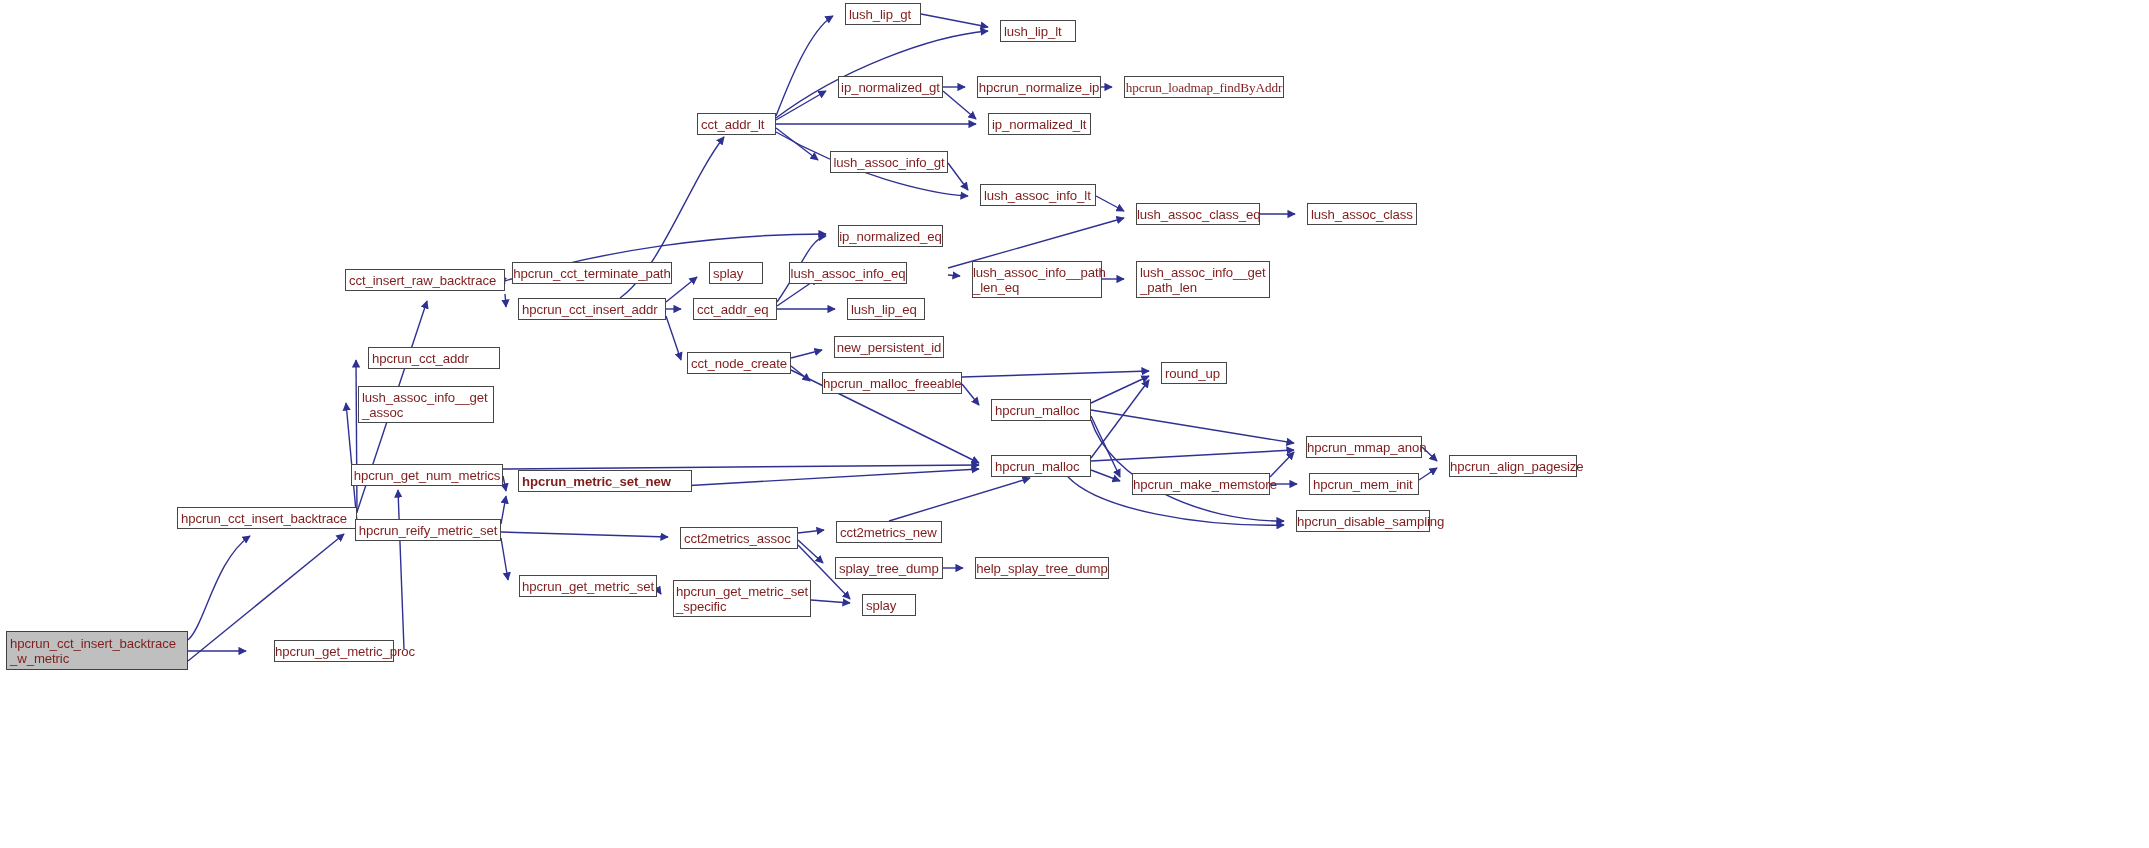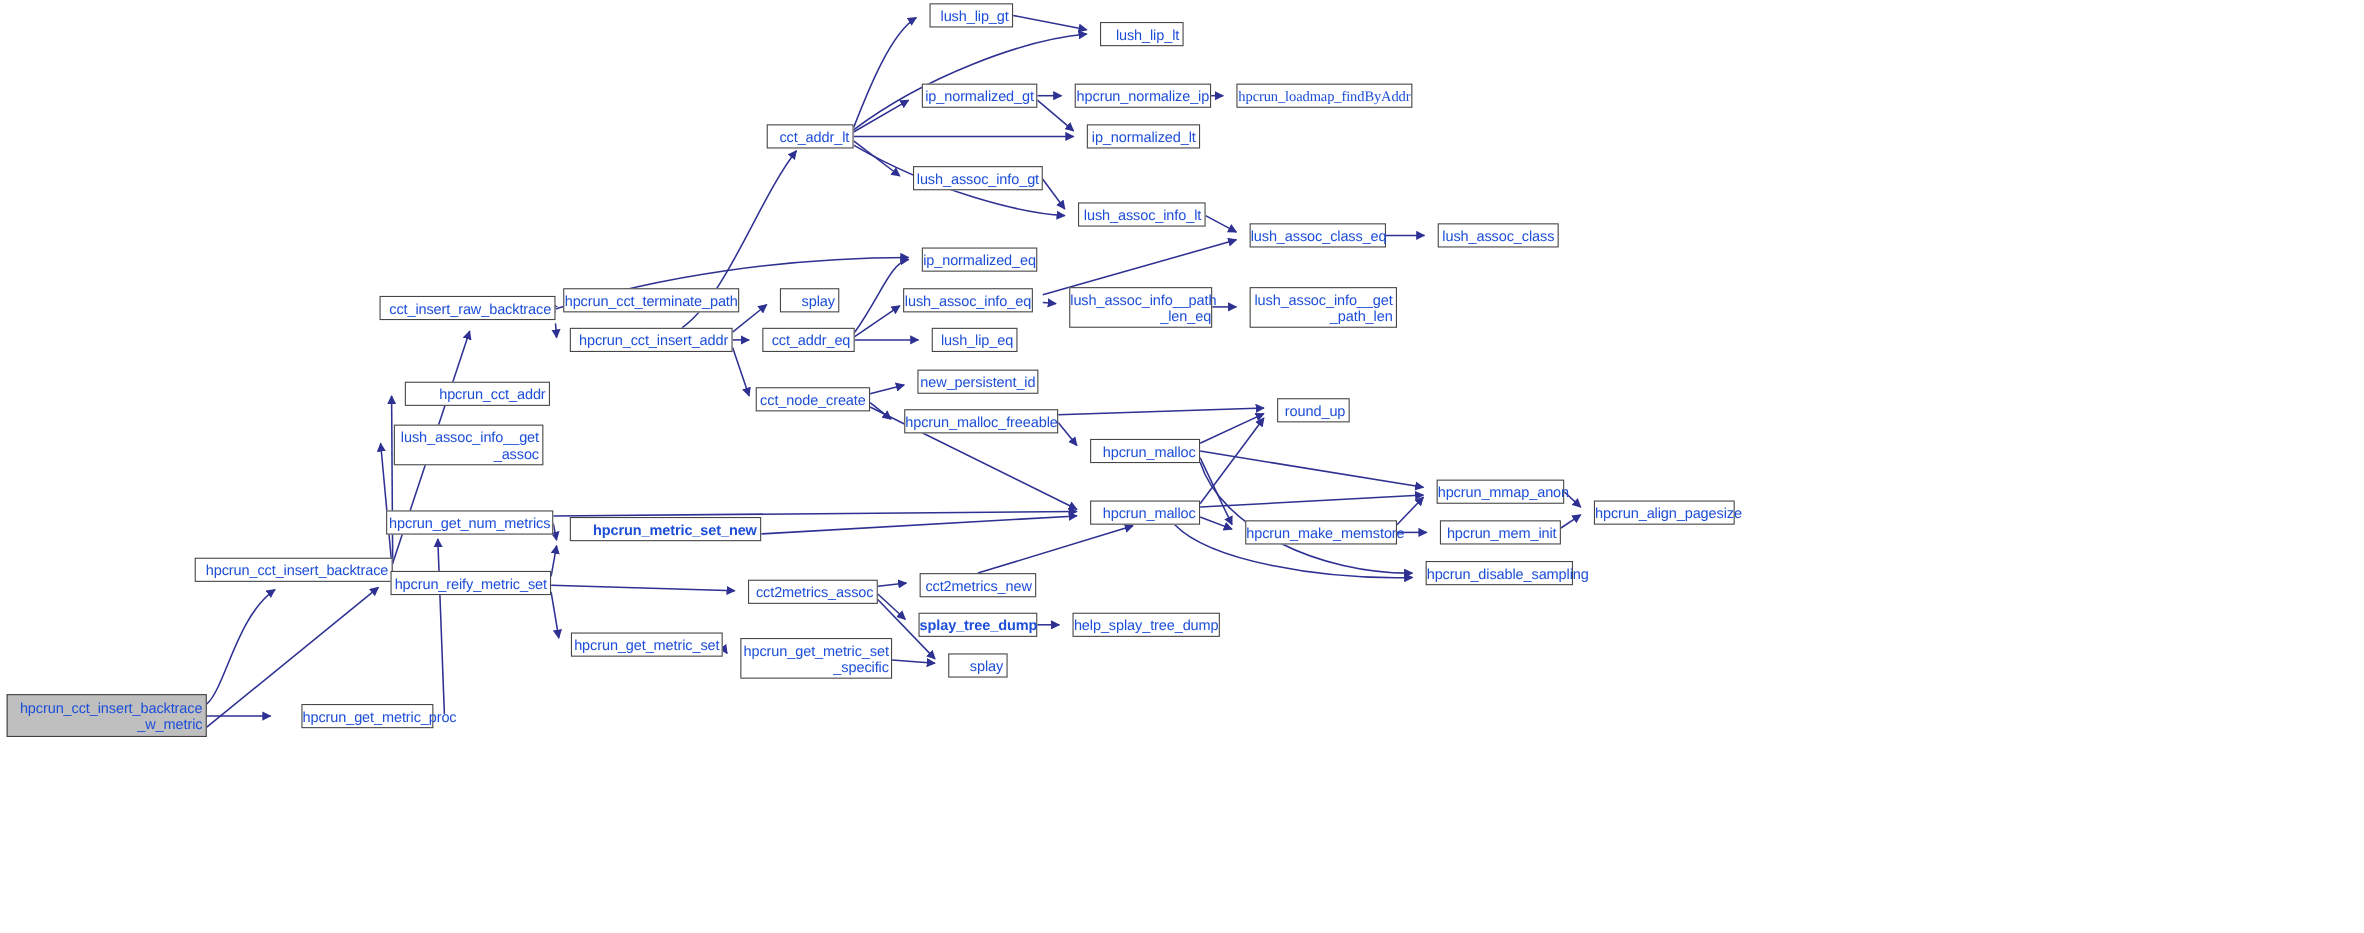--- a/index.html
+++ b/index.html
@@ -17,25 +17,25 @@
     left:0;top:0;
     width:2149px;
     height:848px;
     pointer-events:none;
   }
   .node{
     position:absolute;
     box-sizing:border-box;
     border:1px solid #464646;
     background:#ffffff;
-    color:#1d4ed8;
+    color:#7f1d1d;
     display:flex;
     align-items:center;
     justify-content:center;
-    text-align:right;
+    text-align:left;
     font-size:13.2px;
     line-height:15px;
     white-space:pre-line;
     letter-spacing:-0.1px;
     z-index:2;
   }
   .node.root{
     background:#bfbfbf;
     border:1px solid #404040;
   }
@@ -136,26 +136,26 @@
       <div class="node" style="left: 709px; top: 262px; width: 54px; height: 22px;"><span class="lbl">splay</span></div>
       <div class="node" style="left: 693px; top: 298px; width: 84px; height: 22px;"><span class="lbl">cct_addr_eq</span></div>
       <div class="node" style="left: 687px; top: 352px; width: 104px; height: 22px;"><span class="lbl">cct_node_create</span></div>
       <div class="node" style="left: 680px; top: 527px; width: 118px; height: 22px;"><span class="lbl">cct2metrics_assoc</span></div>
       <div class="node" style="left: 673px; top: 580px; width: 138px; height: 37px;"><span class="lbl">hpcrun_get_metric_set
 _specific</span></div>
       <div class="node" style="left: 845px; top: 3px; width: 76px; height: 22px;"><span class="lbl">lush_lip_gt</span></div>
       <div class="node" style="left: 838px; top: 76px; width: 105px; height: 22px;"><span class="lbl">ip_normalized_gt</span></div>
       <div class="node" style="left: 830px; top: 151px; width: 118px; height: 22px;"><span class="lbl">lush_assoc_info_gt</span></div>
       <div class="node" style="left: 838px; top: 225px; width: 105px; height: 22px;"><span class="lbl">ip_normalized_eq</span></div>
-      <div class="node" style="left: 789px; top: 262px; width: 118px; height: 22px; margin-left: 32px;"><span class="lbl">lush_assoc_info_eq</span></div>
+      <div class="node" style="left: 789px; top: 262px; width: 118px; height: 22px;"><span class="lbl">lush_assoc_info_eq</span></div>
       <div class="node" style="left: 847px; top: 298px; width: 78px; height: 22px;"><span class="lbl">lush_lip_eq</span></div>
       <div class="node" style="left: 834px; top: 336px; width: 110px; height: 22px;"><span class="lbl">new_persistent_id</span></div>
       <div class="node" style="left: 822px; top: 372px; width: 140px; height: 22px;"><span class="lbl">hpcrun_malloc_freeable</span></div>
       <div class="node" style="left: 836px; top: 521px; width: 106px; height: 22px;"><span class="lbl">cct2metrics_new</span></div>
-      <div class="node" style="left: 835px; top: 557px; width: 108px; height: 22px; font-weight: bold;"><span class="lbl">splay_tree_dump</span></div>
+      <div class="node" style="left: 835px; top: 557px; width: 108px; height: 22px;"><span class="lbl">splay_tree_dump</span></div>
       <div class="node" style="left: 862px; top: 594px; width: 54px; height: 22px;"><span class="lbl">splay</span></div>
       <div class="node" style="left: 1000px; top: 20px; width: 76px; height: 22px;"><span class="lbl">lush_lip_lt</span></div>
       <div class="node" style="left: 977px; top: 76px; width: 124px; height: 22px;"><span class="lbl">hpcrun_normalize_ip</span></div>
       <div class="node" style="left: 988px; top: 113px; width: 103px; height: 22px;"><span class="lbl">ip_normalized_lt</span></div>
       <div class="node" style="left: 980px; top: 184px; width: 116px; height: 22px;"><span class="lbl">lush_assoc_info_lt</span></div>
       <div class="node" style="left: 972px; top: 261px; width: 130px; height: 37px;"><span class="lbl">lush_assoc_info__path
 _len_eq</span></div>
       <div class="node" style="left: 991px; top: 399px; width: 100px; height: 22px;"><span class="lbl">hpcrun_malloc</span></div>
       <div class="node" style="left: 991px; top: 455px; width: 100px; height: 22px;"><span class="lbl">hpcrun_malloc</span></div>
       <div class="node" style="left: 975px; top: 557px; width: 134px; height: 22px;"><span class="lbl">help_splay_tree_dump</span></div>

